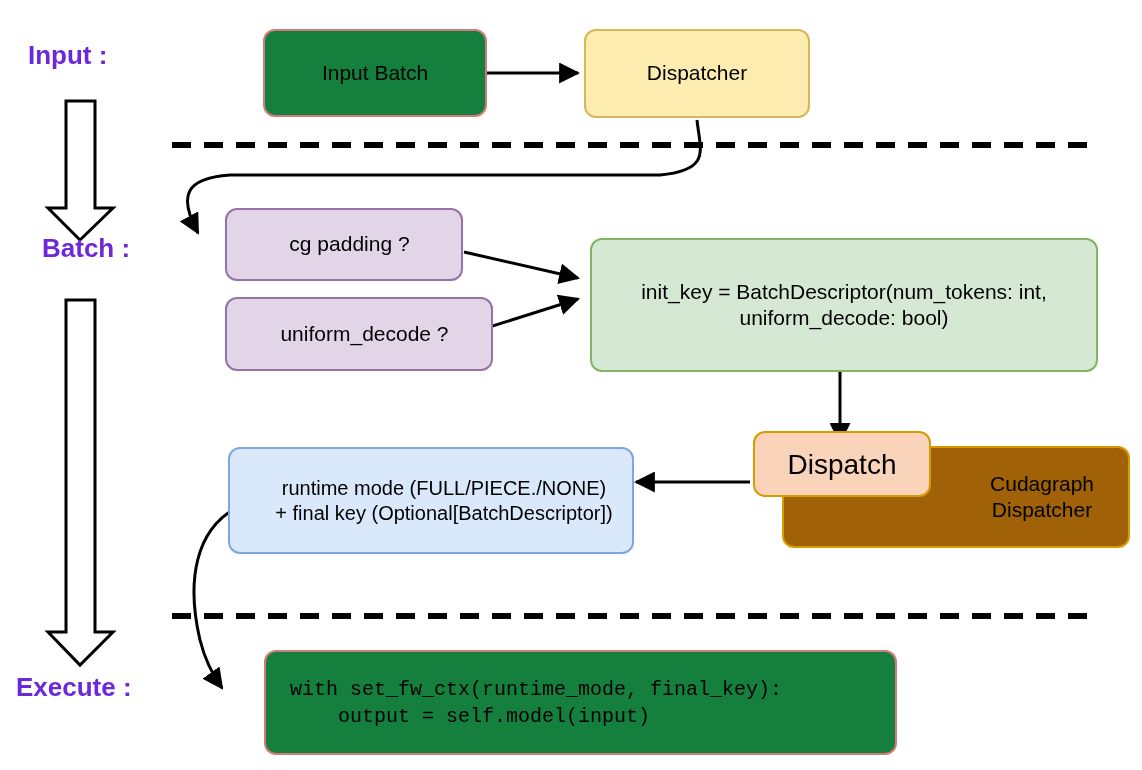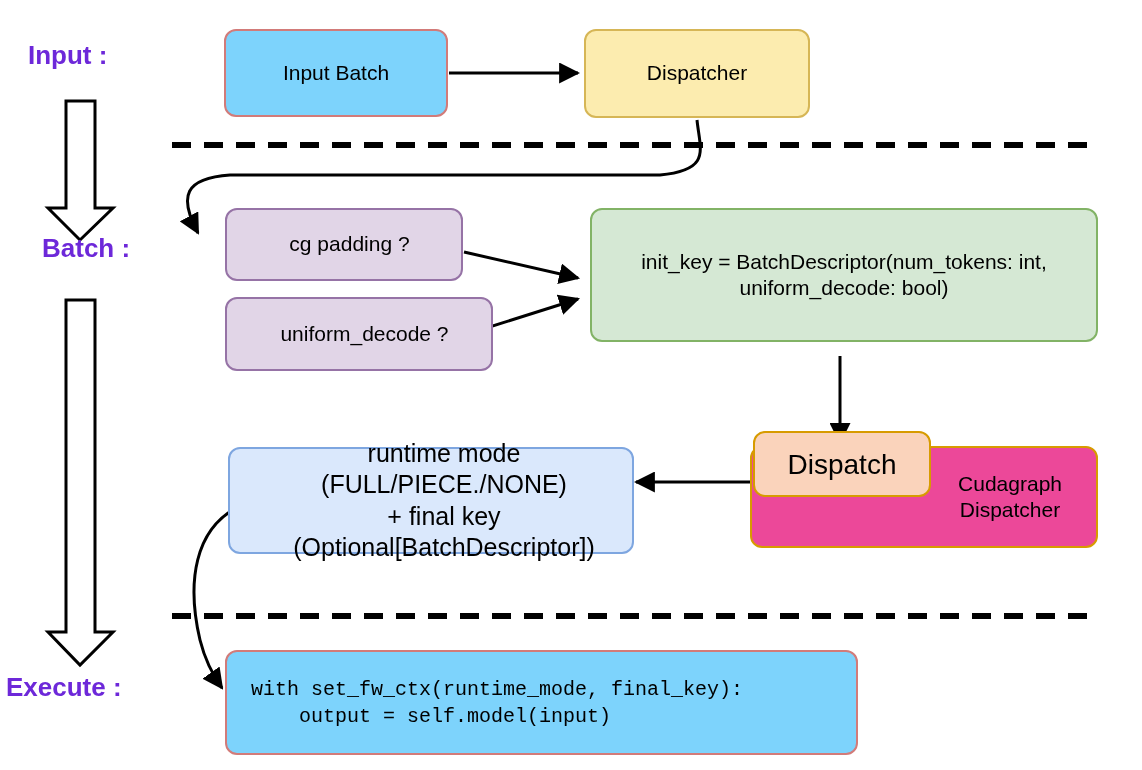--- a/index.html
+++ b/index.html
@@ -42,26 +42,26 @@
     text-align: center;
     border-radius: 12px;
     border-width: 2px;
     border-style: solid;
     font-size: 21px;
     line-height: 1.25;
     color: #000000;
     padding: 4px 10px;
     white-space: pre-line;
   }
-  .node.pink   { background: #7dd3fc; border-color: #d27b79; }
+  .node.pink   { background: #15803d; border-color: #d27b79; margin-left: 39px; }
   .node.yellow { background: #fcecaf; border-color: #d6b656; }
   .node.purple { background: #e1d5e7; border-color: #9673a6; padding-left: 21px; }
   .node.green  { background: #d5e8d4; border-color: #82b366; }
   .node.blue   { background: #dae8fc; border-color: #7ea6e0; }
-  .node.orange-outer { background: #ec4899; border-color: #d79b00; }
+  .node.orange-outer { background: #a16207; border-color: #d79b00; margin-left: 32px; }
   .node.orange-inner { background: #fad3bb; border-color: #d79b00; }
   .node.code {
     font-family: "Liberation Mono", monospace;
     font-size: 20px;
     text-align: left;
     justify-content: flex-start;
     white-space: pre;
     line-height: 1.35;
     padding-left: 24px;
   }
@@ -96,37 +96,37 @@
 
     <line x1="840" y1="356" x2="840" y2="442" stroke="#000000" stroke-width="3" marker-end="url(#ah)"></line>
 
     <line x1="750" y1="482" x2="636" y2="482" stroke="#000000" stroke-width="3" marker-end="url(#ah)"></line>
 
     <path d="M 236 508 C 196 530 186 580 200 640 C 205 660 212 674 222 688" fill="none" stroke="#000000" stroke-width="3" marker-end="url(#ah)"></path>
   </svg>
 
   <div class="stage-label" style="left:28px; top:40px;">Input :</div>
   <div class="stage-label" style="left:42px; top:233px;">Batch :</div>
-  <div class="stage-label" style="left:6px; top:672px;text-align:right;">Execute :</div>
+  <div class="stage-label" style="left:16px; top:672px;text-align:right;">Execute :</div>
 
   <div class="node pink" style="left:224px; top:29px; width:224px; height:88px;">Input Batch</div>
 
   <div class="node yellow" style="left:584px; top:29px; width:226px; height:89px;">Dispatcher</div>
 
   <div class="node purple" style="left:225px; top:208px; width:238px; height:73px;">cg padding ?</div>
 
   <div class="node purple" style="left:225px; top:297px; width:268px; height:74px;">uniform_decode ?</div>
 
-  <div class="node green" style="left:590px; top:208px; width:508px; height:134px;">init_key = BatchDescriptor(num_tokens: int,
+  <div class="node green" style="left:590px; top:238px; width:508px; height:134px;">init_key = BatchDescriptor(num_tokens: int,
 uniform_decode: bool)</div>
 
   <div class="node orange-outer" style="left:750px; top:446px; width:348px; height:102px; justify-content:flex-end; padding-right:34px;">Cudagraph
 Dispatcher</div>
 
   <div class="node orange-inner" style="left:753px; top:431px; width:178px; height:66px; font-size:28px;">Dispatch</div>
 
-  <div class="node blue" style="left:228px; top:447px; width:406px; height:107px; font-size:25px;padding-left:36px;">runtime mode (FULL/PIECE./NONE)
+  <div class="node blue" style="left:228px; top:447px; width:406px; height:107px; font-size:20px;padding-left:36px;">runtime mode (FULL/PIECE./NONE)
 + final key (Optional[BatchDescriptor])</div>
 
   <div class="node pink code" style="left:225px; top:650px; width:633px; height:105px;">with set_fw_ctx(runtime_mode, final_key):
     output = self.model(input)</div>
 
 </div>
 
 </body></html>

